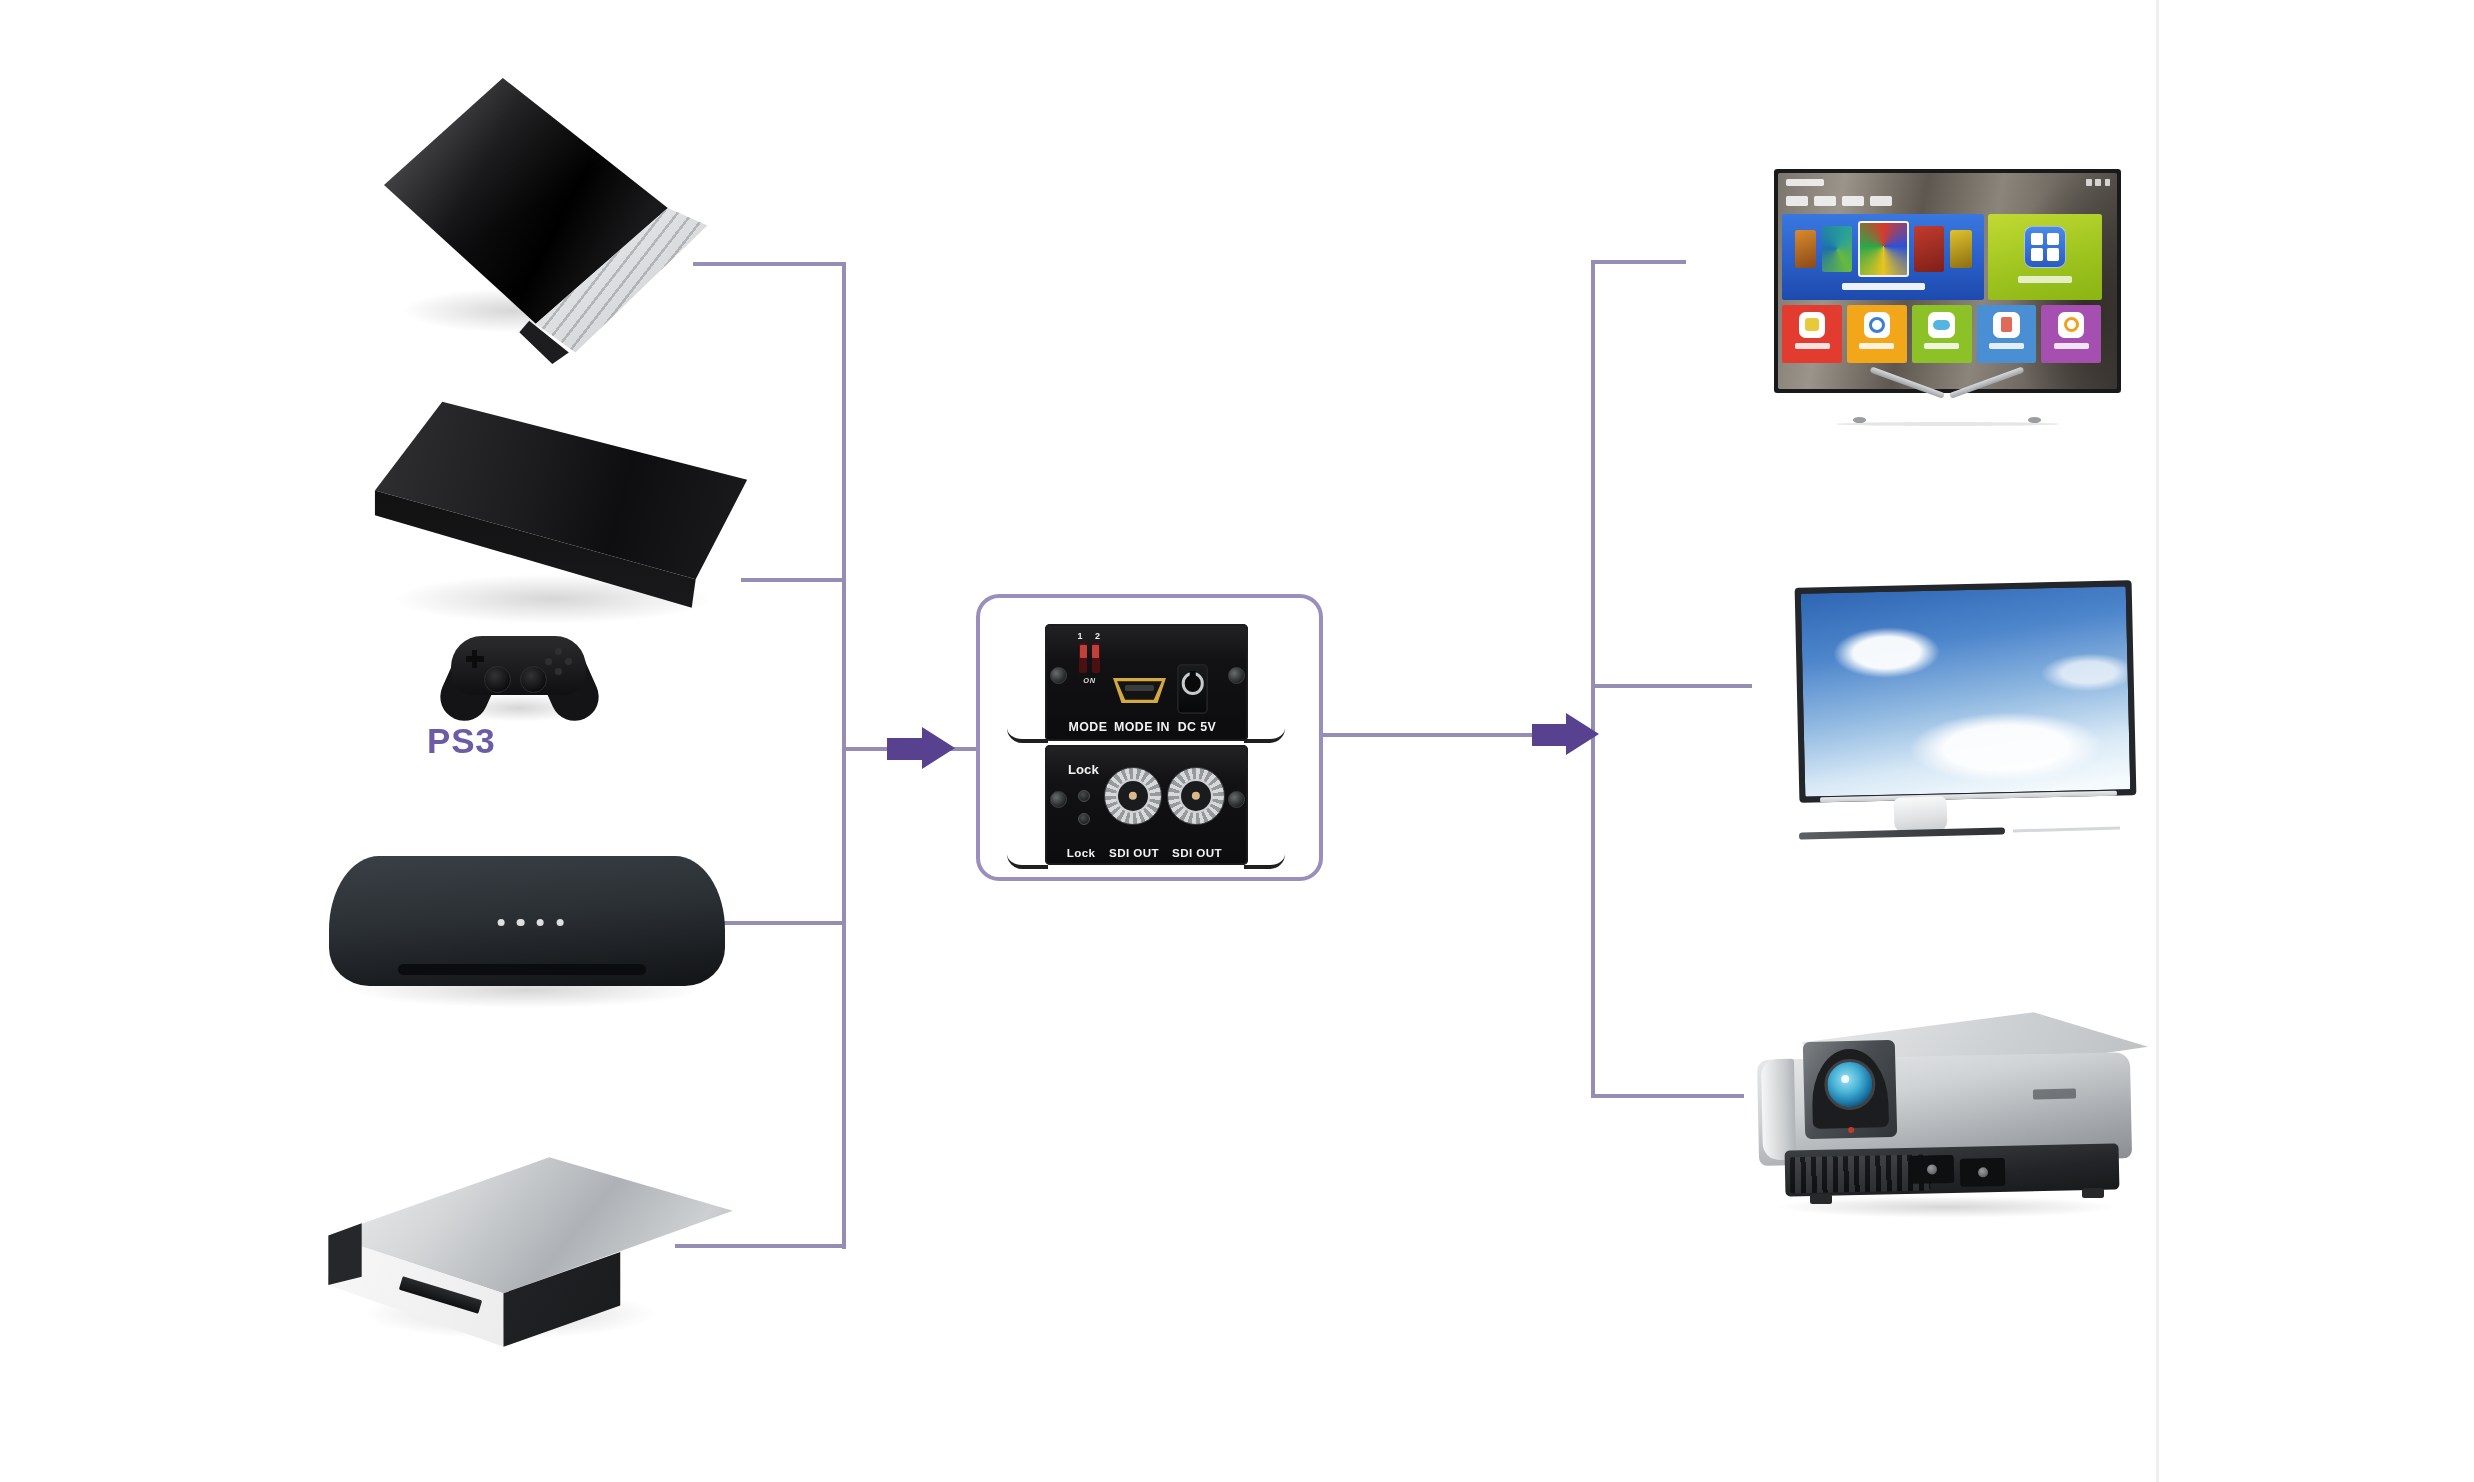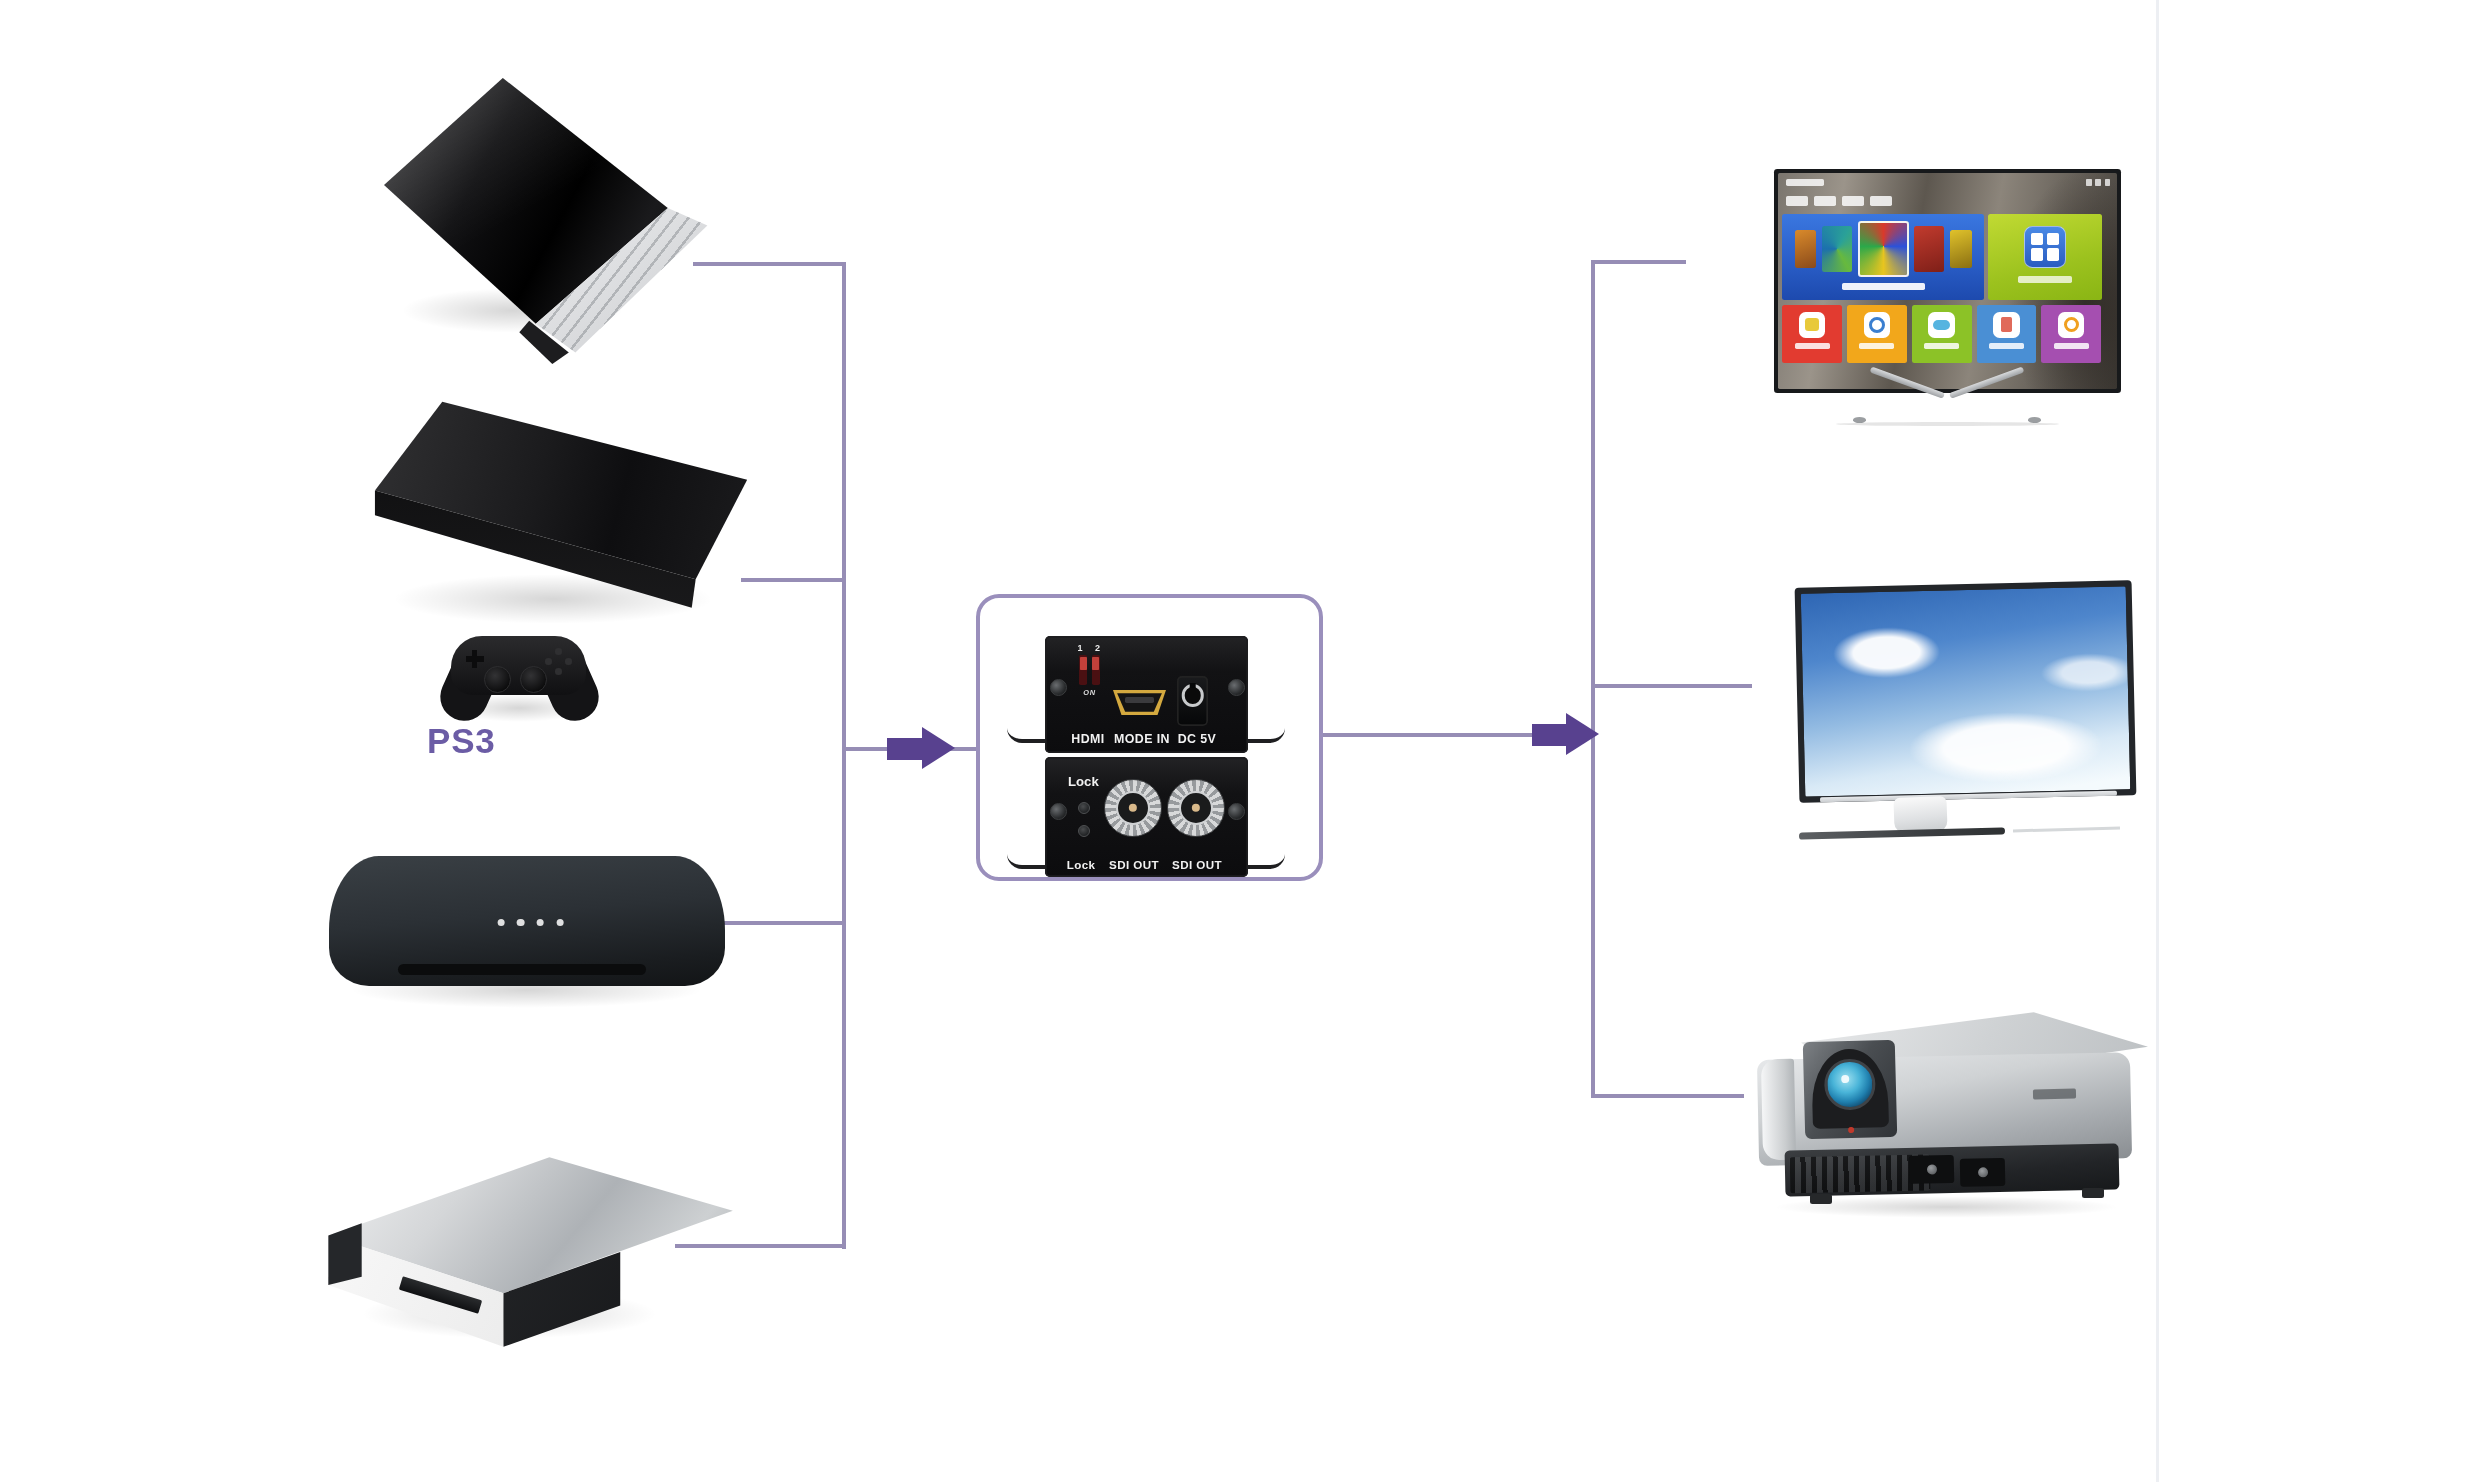--- a/index.html
+++ b/index.html
@@ -11,21 +11,21 @@
   .arrow{position:absolute;}
   .arrow .body{position:absolute;background:var(--accent,#58418f);}
   .arrow .head{position:absolute;width:0;height:0;border-top:21.5px solid transparent;
                border-bottom:21.5px solid transparent;border-left:33px solid var(--accent,#58418f);}
   .divider{position:absolute;top:0;bottom:0;width:3.3px;background:var(--divider,#edeff3);}
   
   .frame{position:absolute;left:976px;top:594px;width:347px;height:287px;box-sizing:border-box;
          border:4.1px solid var(--frame,#9a8fbc);border-radius:23px;background:#fff;}
   .dev{position:absolute;left:1045px;top:624px;width:203px;}
   .blk{position:relative;width:203px;background:linear-gradient(180deg,#232325 0%,#121214 30%,#0c0c0e 100%);
-       border-radius:5px;box-shadow:inset 0 0 0 1.7px #1d1d1f;margin-top:12px;}
+       border-radius:5px;box-shadow:inset 0 0 0 1.7px #1d1d1f;}
   .blk.top{height:117px;} .blk.bot{height:120px;margin-top:4.1px;}
   .wing{position:absolute;width:41px;height:13.2px;border-bottom:4.1px solid #1f1f21;}
   .wing.l{border-bottom-left-radius:15px;}
   .wing.r{border-bottom-right-radius:15px;}
   .screw{position:absolute;width:15px;height:15px;border-radius:50%;
          background:radial-gradient(circle at 35% 35%,#6a6d70,#2c2e30 60%,#0c0d0e);
          border:1.7px solid #3c3e40;}
   .dip{position:absolute;left:28px;top:6.6px;width:33px;text-align:center;}
   .dip-nums{color:#eee;font-size:9px;font-weight:bold;letter-spacing:5px;padding-left:3.3px;}
   .sws{display:flex;justify-content:center;gap:4.1px;margin-top:2.5px;}
@@ -238,21 +238,21 @@
         <div class="dip-on">ON</div>
       </div>
       <div class="hdmi">
         <div class="in"></div>
           <div class="slot"></div>
       </div>
       <div class="dc">
         <div class="ring"></div>
           <div class="notch"></div>
       </div>
-      <span class="plabel" style="left:43px;">HDMI</span>
+      <span class="plabel" style="left:43px;">MODE</span>
       <span class="plabel" style="left:97px;">MODE IN</span>
       <span class="plabel" style="left:152px;">DC 5V</span>
     </div>
 
     <div class="blk bot">
       <span class="lock">Lock</span>
       <div class="led" style="left:33px;top:45px;"></div>
       <div class="led" style="left:33px;top:68px;"></div>
       <div class="screw" style="left:5px;top:46px;"></div>
       <div class="screw" style="left:183px;top:46px;"></div>

